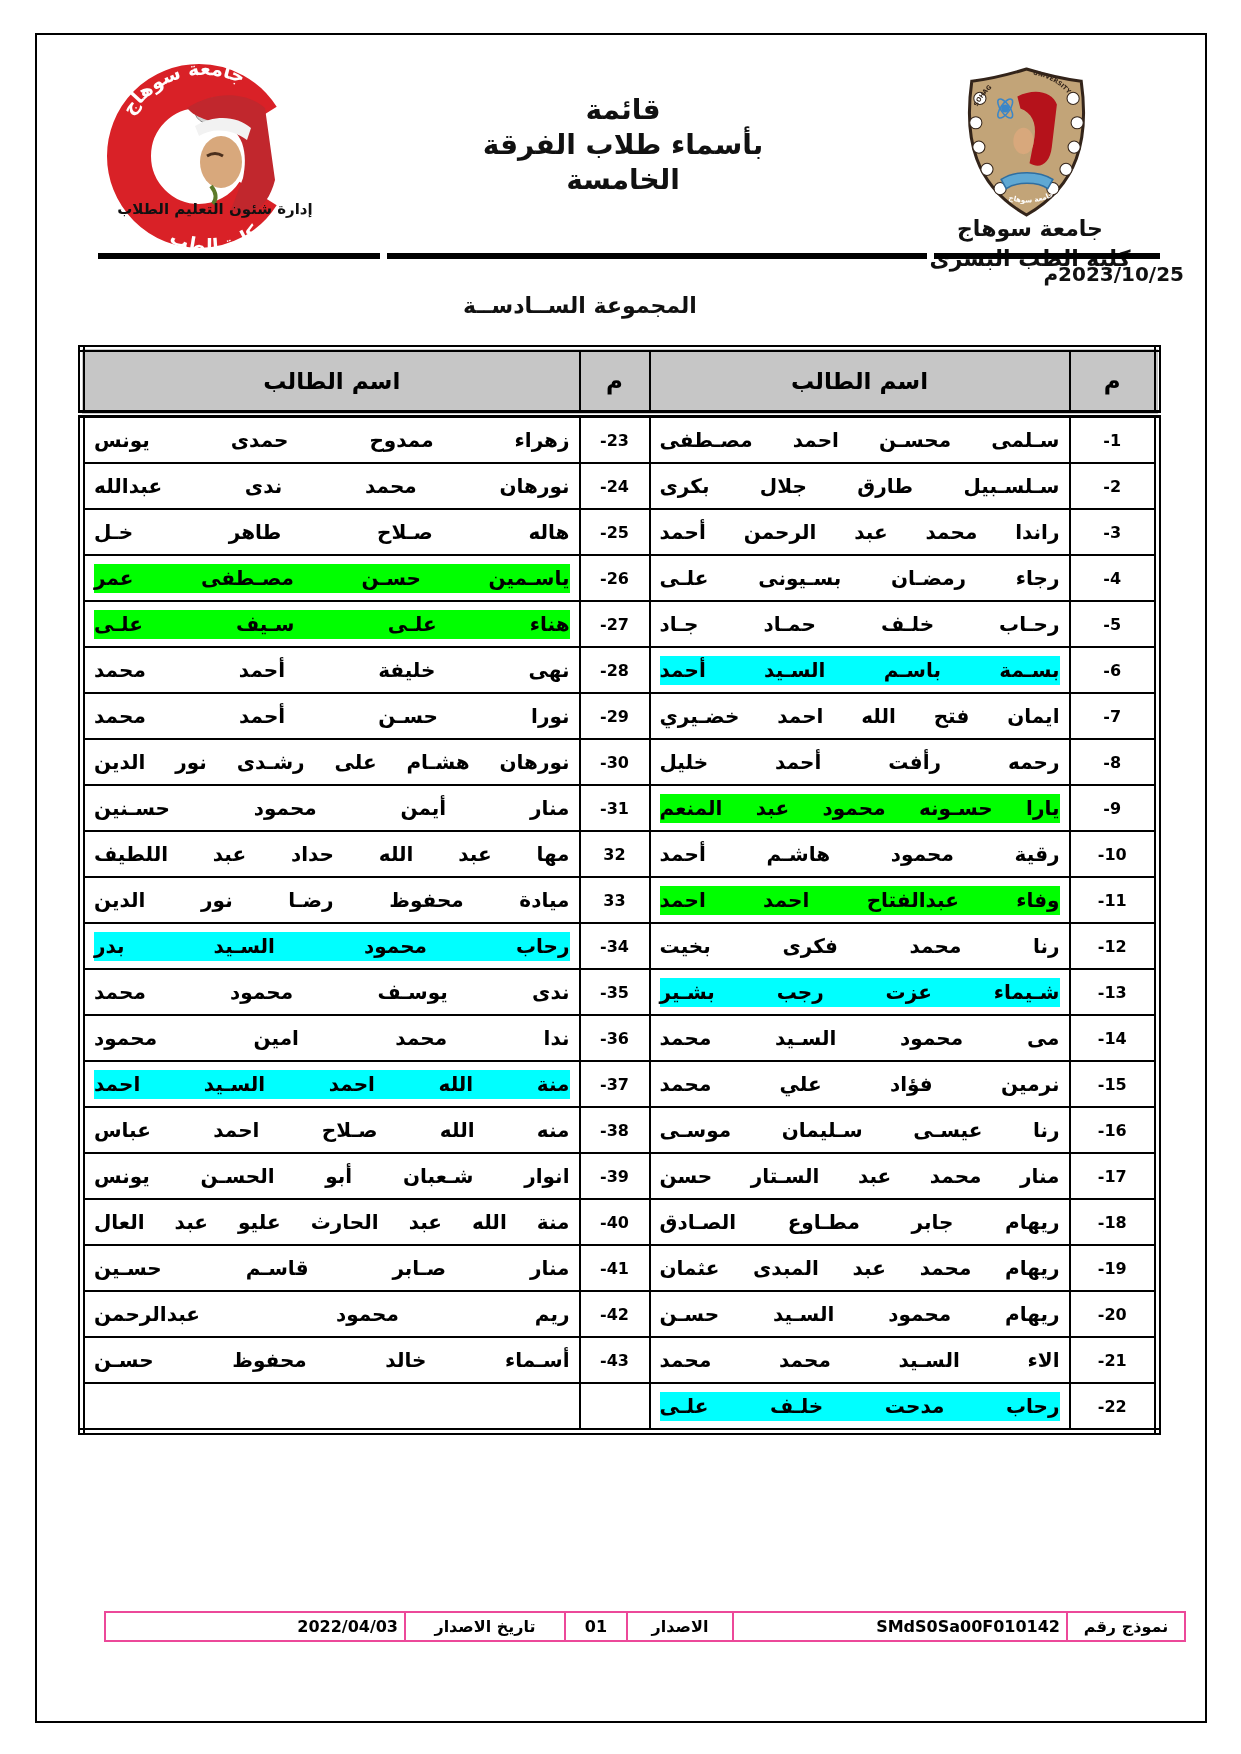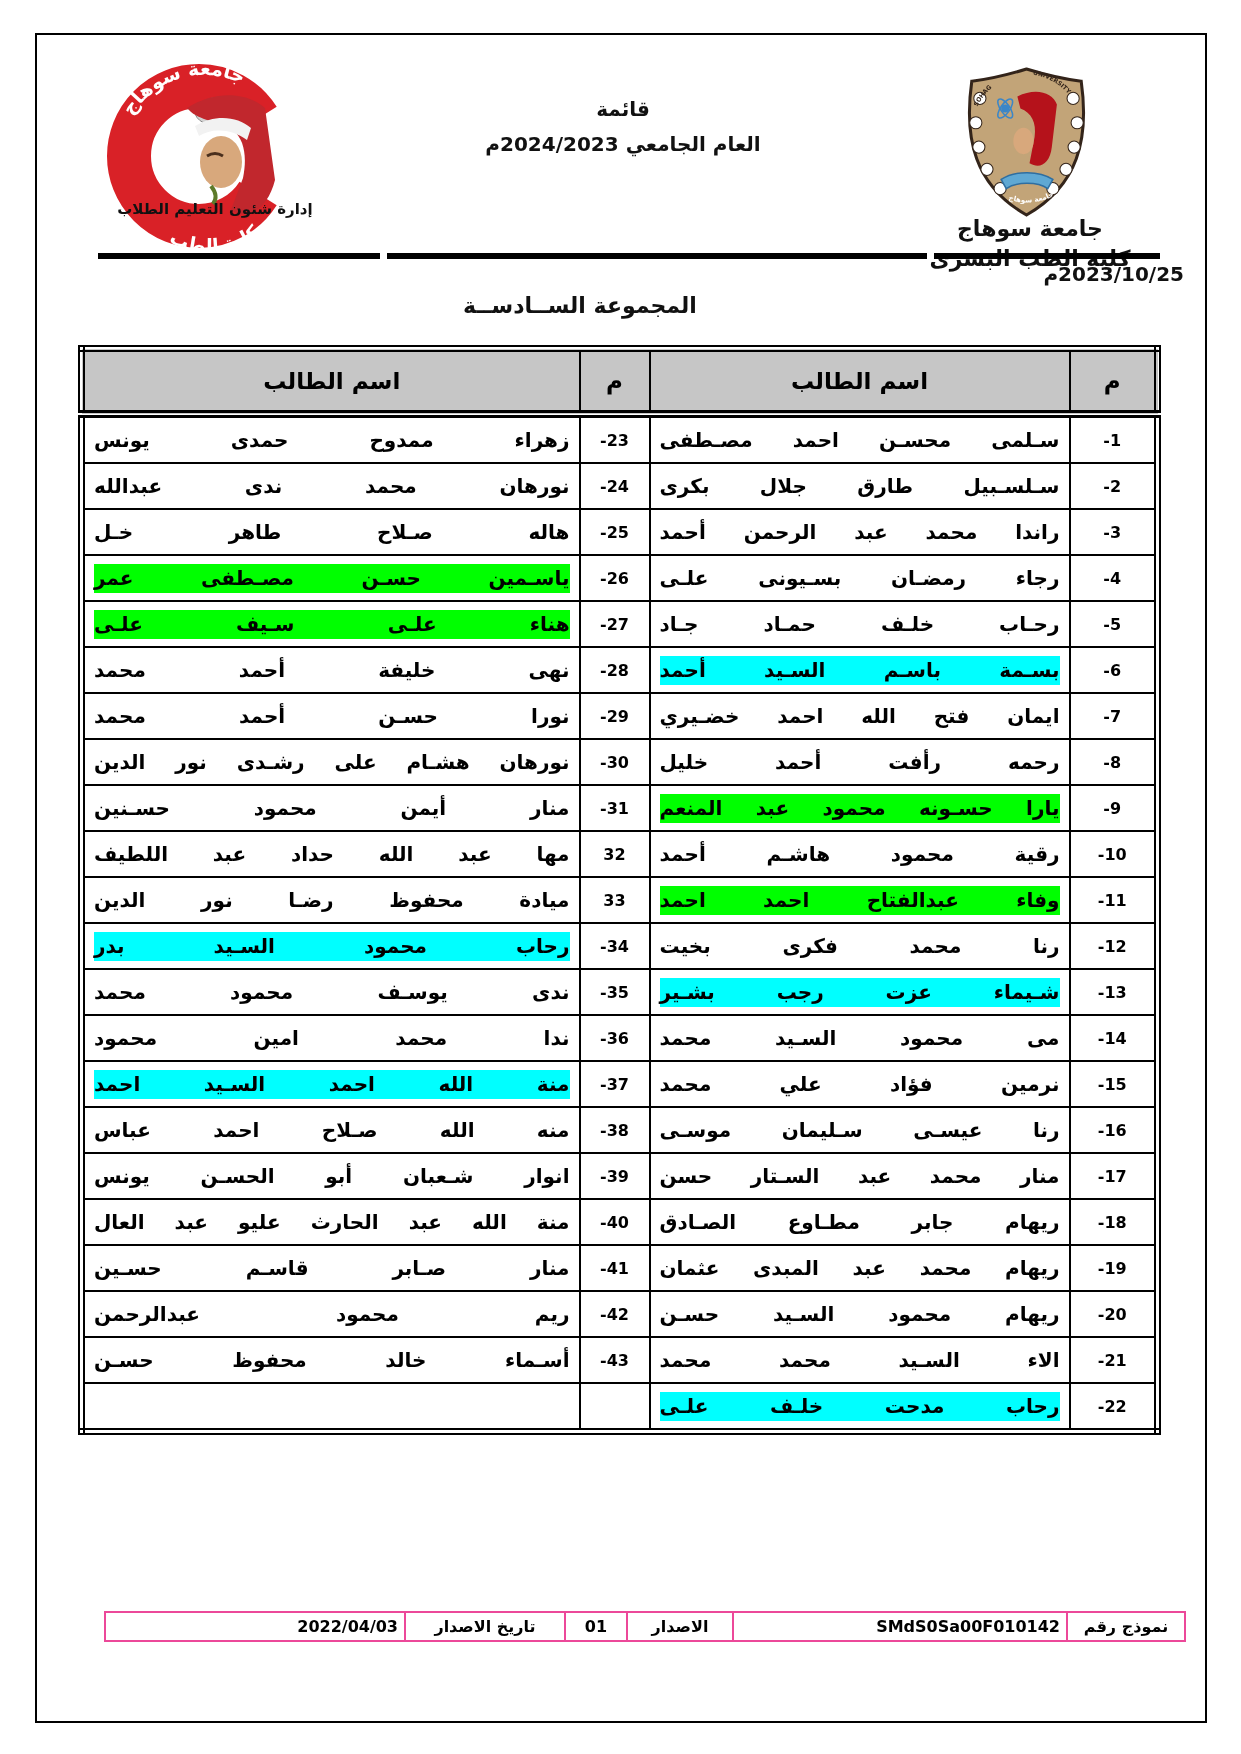--- a/index.html
+++ b/index.html
@@ -7,21 +7,21 @@
     width:1241px;height:1754px;position:relative;background:#ffffff;
     font-family:"DejaVu Sans","Liberation Sans",sans-serif;overflow:hidden;
     --cyan:#00FFFF; --green:#00FF00; --gray:#C6C6C6; --red:#D92127;
     --tan:#C2A478; --shieldline:#33241A; --blue:#3A86C8;
   }
   .frame{position:absolute;left:35px;top:33px;width:1168px;height:1686px;border:2px solid #000;}
   .abs{position:absolute;}
   .b{font-weight:bold;color:#111;}
   .rtl{direction:rtl;}
   
-  .center-block{left:428px;top:92px;width:390px;text-align:center;font-size:20px;line-height:35px;}
+  .center-block{left:428px;top:92px;width:390px;text-align:center;font-size:28px;line-height:35px;}
   .right-org{left:905px;top:214px;width:250px;text-align:center;font-size:22px;line-height:30px;}
   .left-dept{left:90px;top:200px;width:250px;text-align:center;font-size:15px;}
   .divider{left:98px;top:253px;width:1062px;height:6px;
     background:linear-gradient(to right,#000 0,#000 282px,#fff 282px,#fff 289px,#000 289px,#000 829px,#fff 829px,#fff 836px,#000 836px,#000 100%);}
   .date-line{left:1032px;top:262px;width:152px;text-align:right;font-size:20px;}
   .group-title{left:360px;top:293px;width:440px;text-align:center;font-size:22px;}
   
   .students{left:78px;top:345px;width:1082px;border-collapse:collapse;table-layout:fixed;
     border:7px double #000;direction:rtl;}
   .students th,.students td{border:2px solid #000;}
@@ -105,21 +105,21 @@
   <text font-size="6" font-weight="bold" fill="#33241A">
     <textPath href="#crestR" startOffset="5%">UNIVERSITY</textPath>
   </text>
   <text font-size="7" font-weight="bold" fill="#ffffff">
     <textPath href="#crestB" startOffset="20%">جامعة سوهاج</textPath>
   </text>
 </svg>
 
 <div class="abs center-block b rtl">
   <div>قائمة</div>
-  <div>العام الجامعي 2024/2023م</div>
+  <div>بأسماء طلاب الفرقة الخامسة</div>
 </div>
 
 <div class="abs right-org b rtl">
   <div>جامعة سوهاج</div>
   <div>كلية الطب البشرى</div>
 </div>
 
 <div class="abs left-dept b rtl">إدارة شئون التعليم الطلاب</div>
 
 <div class="abs divider"></div>

